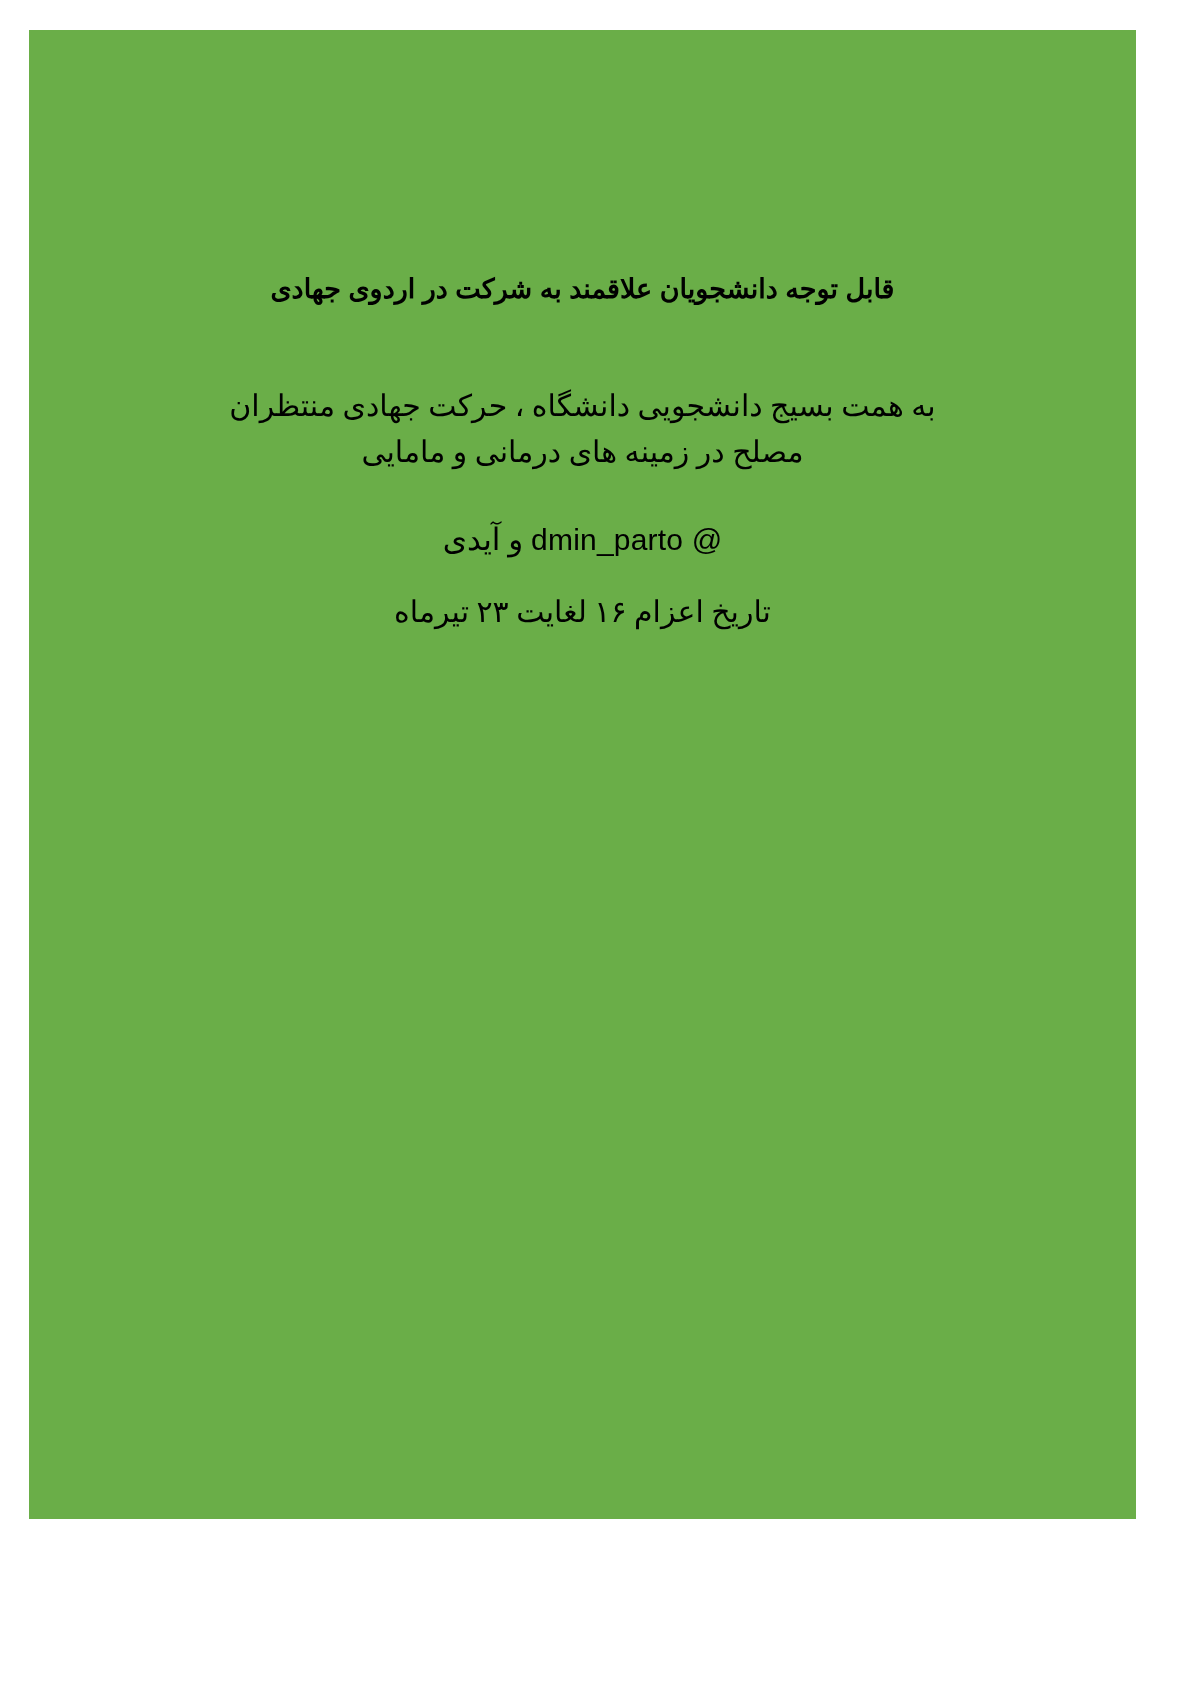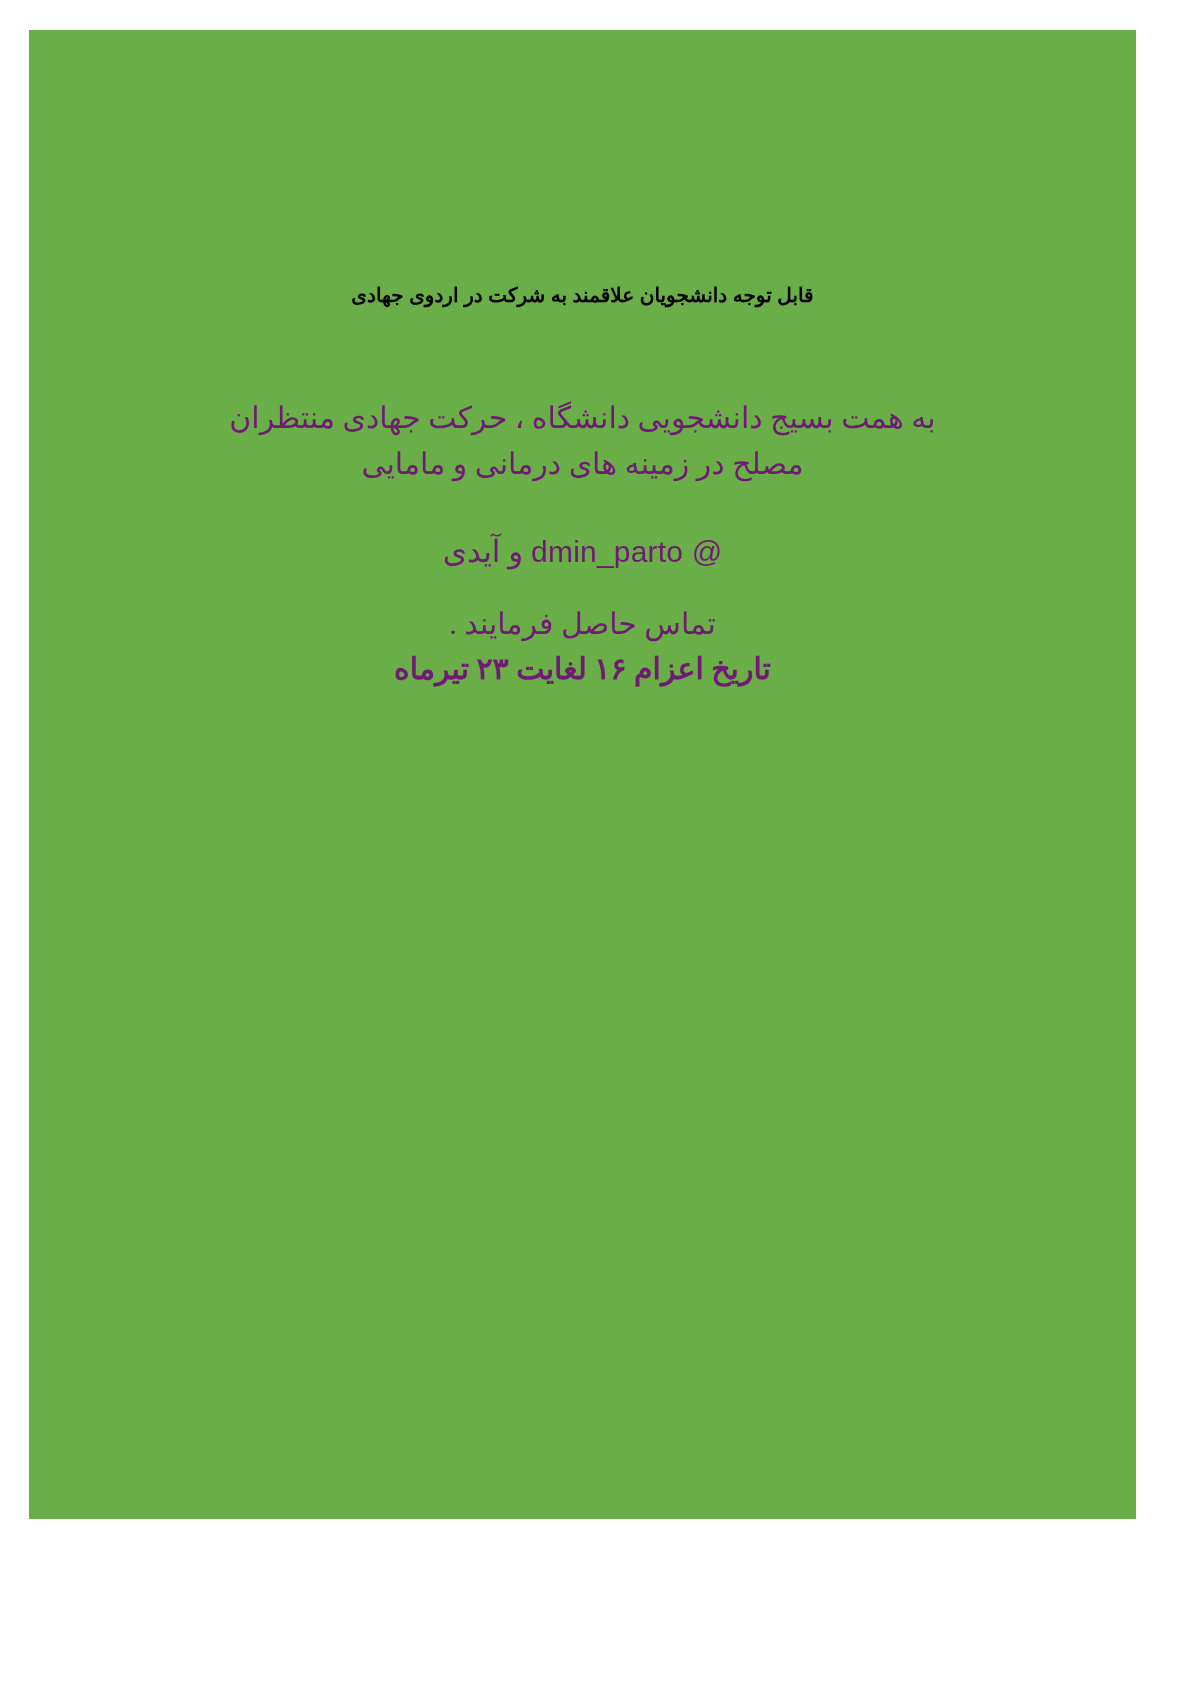--- a/index.html
+++ b/index.html
@@ -37,35 +37,35 @@
     padding: 0 55px;
     box-sizing: border-box;
     direction: rtl;
     text-align: center;
   }
   .spacer-top { height: 236px; }
 
   .title {
     font-family: "Liberation Sans", sans-serif;
     font-weight: bold;
-    font-size: 20px;
+    font-size: 27px;
     line-height: 1.45;
     color: #000000;
     text-align: center;
     direction: rtl;
-    margin: 15px;
+    margin: 4px;
   }
 
   .gap-1 { height: 70px; }
 
   .para {
     font-family: "Liberation Serif", serif;
     font-size: 30px;
     line-height: 1.52;
-    color: #701a75;
+    color: #000000;
     text-align: center;
     direction: rtl;
     margin: 0;
   }
   .para.block-2 {
     text-align: center;
     margin-top: 0;
   }
   .gap-2 { height: 22px; }
 
@@ -86,21 +86,21 @@
     direction: ltr;
     unicode-bidi: embed;
     font-family: "Liberation Sans", sans-serif;
     font-size: 30px;
   }
   .gap-4 { height: 26px; }
 
   .para.closing {
     line-height: 1.5;
   }
-  .nowrap { white-space: nowrap; font-weight: bold; }
+  .nowrap { white-space: nowrap; }
 </style>
 </head>
 <body>
 
 <div class="page">
   <div class="poster">
     <div class="content">
 
       <div class="spacer-top"></div>
 
@@ -116,18 +116,17 @@
 
       <div class="gap-3"></div>
 
       <p class="para handle">
         <span class="latin">dmin_parto @</span>
         <span>و آیدی</span>
       </p>
 
       <div class="gap-4"></div>
 
-      <p class="para closing">تماس حاصل فرمایند .</p>
       <p class="para closing nowrap">تاریخ اعزام ۱۶ لغایت ۲۳ تیرماه</p>
 
     </div>
   </div>
 </div>
 
 </body></html>

